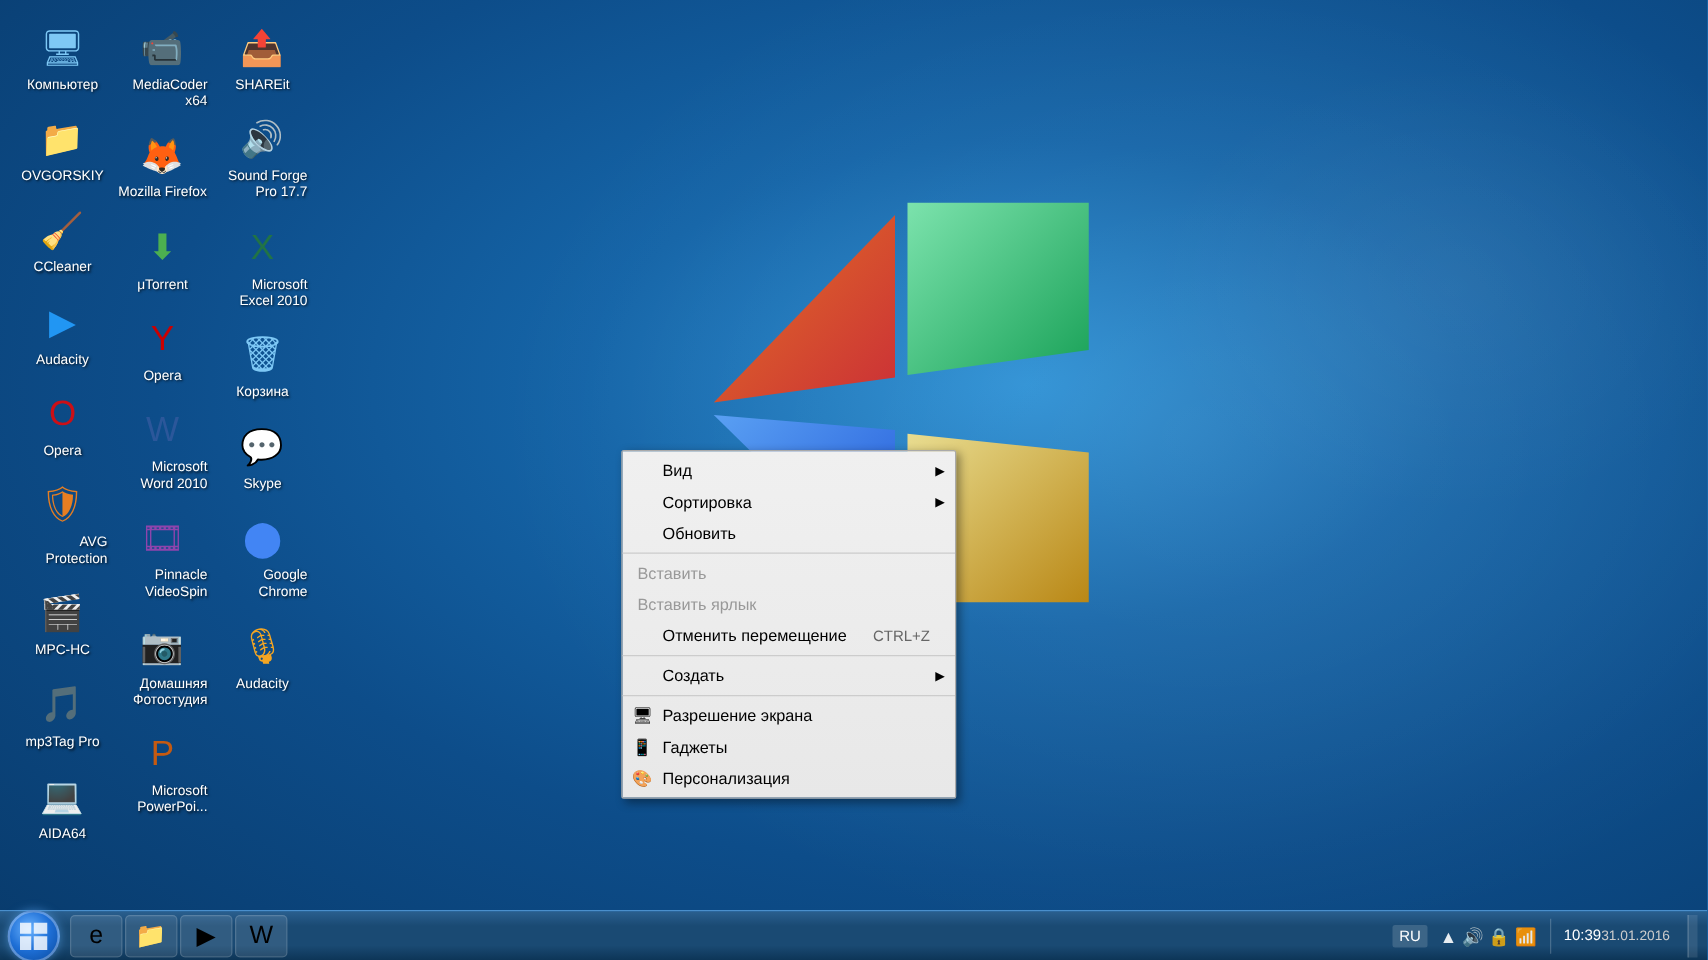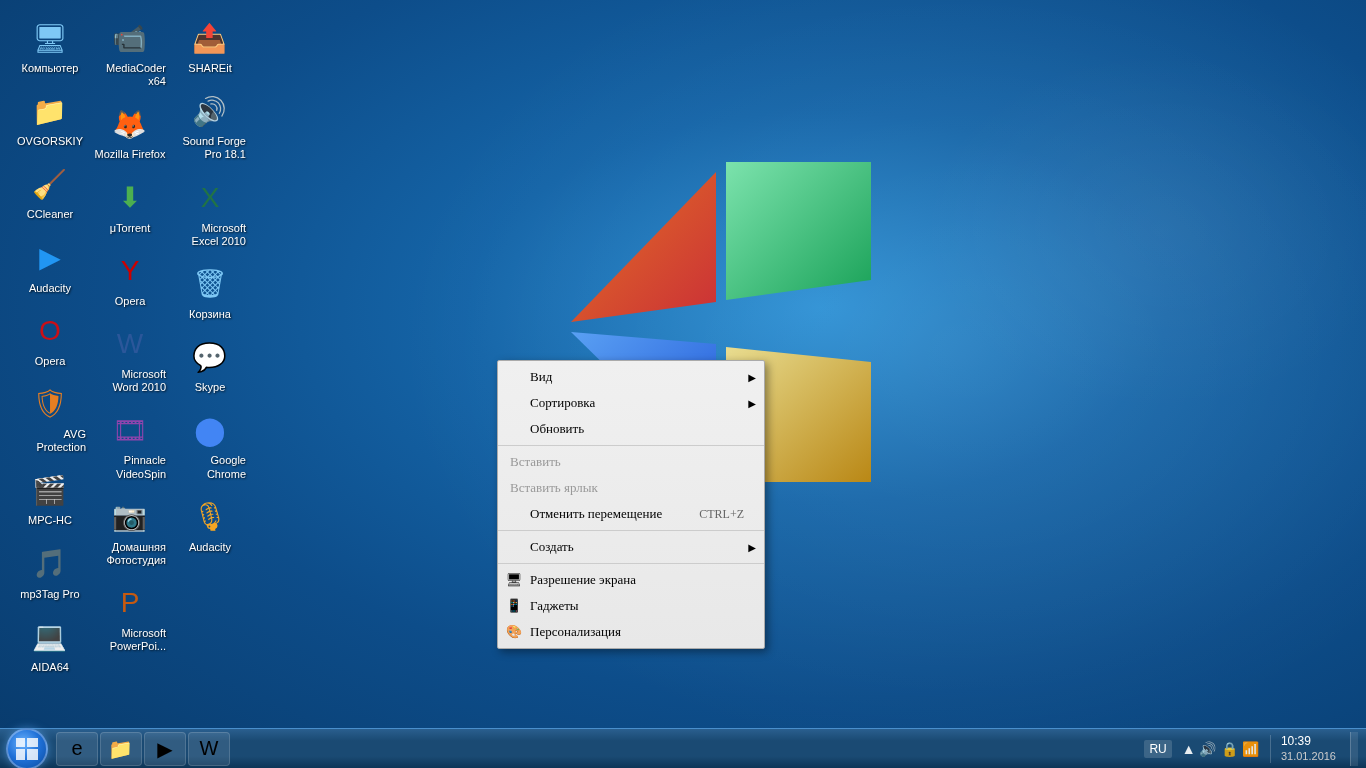--- a/index.html
+++ b/index.html
@@ -89,21 +89,21 @@
       top: 360px;
       left: 497px;
       width: 268px;
       background: linear-gradient(to bottom, #f0f0f0, #e8e8e8);
       border: 1px solid #aaa;
       box-shadow: 3px 3px 8px rgba(0,0,0,0.4);
       border-radius: 2px;
       padding: 3px 0;
       z-index: 1000;
       font-size: 13px;
-      font-family: Liberation Serif, serif;
+      font-family: Liberation Sans, sans-serif;
     }
 
     .menu-item {
       display: flex;
       align-items: center;
       padding: 5px 20px 5px 32px;
       cursor: pointer;
       color: #000;
       position: relative;
       white-space: nowrap;
@@ -225,21 +225,21 @@
     }
 
     .tray-icon {
       font-size: 14px;
       opacity: 0.9;
       cursor: pointer;
     }
 
     .clock-area {
       display: flex;
-      flex-direction: column;
+      align-items: flex-end;
       padding: 0 6px;
       cursor: pointer;
       line-height: 1.3;
     }
 
     .clock-time {
       font-size: 12px;
       color: white;
     }
 
@@ -379,21 +379,21 @@
       <div class="icon-item">
     <div class="icon-img" style="color:#c55a11">P</div>
     <span class="icon-label">Microsoft PowerPoi...</span>
   </div>
       <div class="icon-item">
     <div class="icon-img" style="color:#00bcd4">📤</div>
     <span class="icon-label">SHAREit</span>
   </div>
       <div class="icon-item">
     <div class="icon-img" style="color:#e74c3c">🔊</div>
-    <span class="icon-label">Sound Forge Pro 18.1</span>
+    <span class="icon-label">Sound Forge Pro 17.7</span>
   </div>
       <div class="icon-item">
     <div class="icon-img" style="color:#217346">X</div>
     <span class="icon-label">Microsoft Excel 2010</span>
   </div>
       <div class="icon-item">
     <div class="icon-img" style="color:#7ec8f5">🗑</div>
     <span class="icon-label">Корзина</span>
   </div>
       <div class="icon-item">

